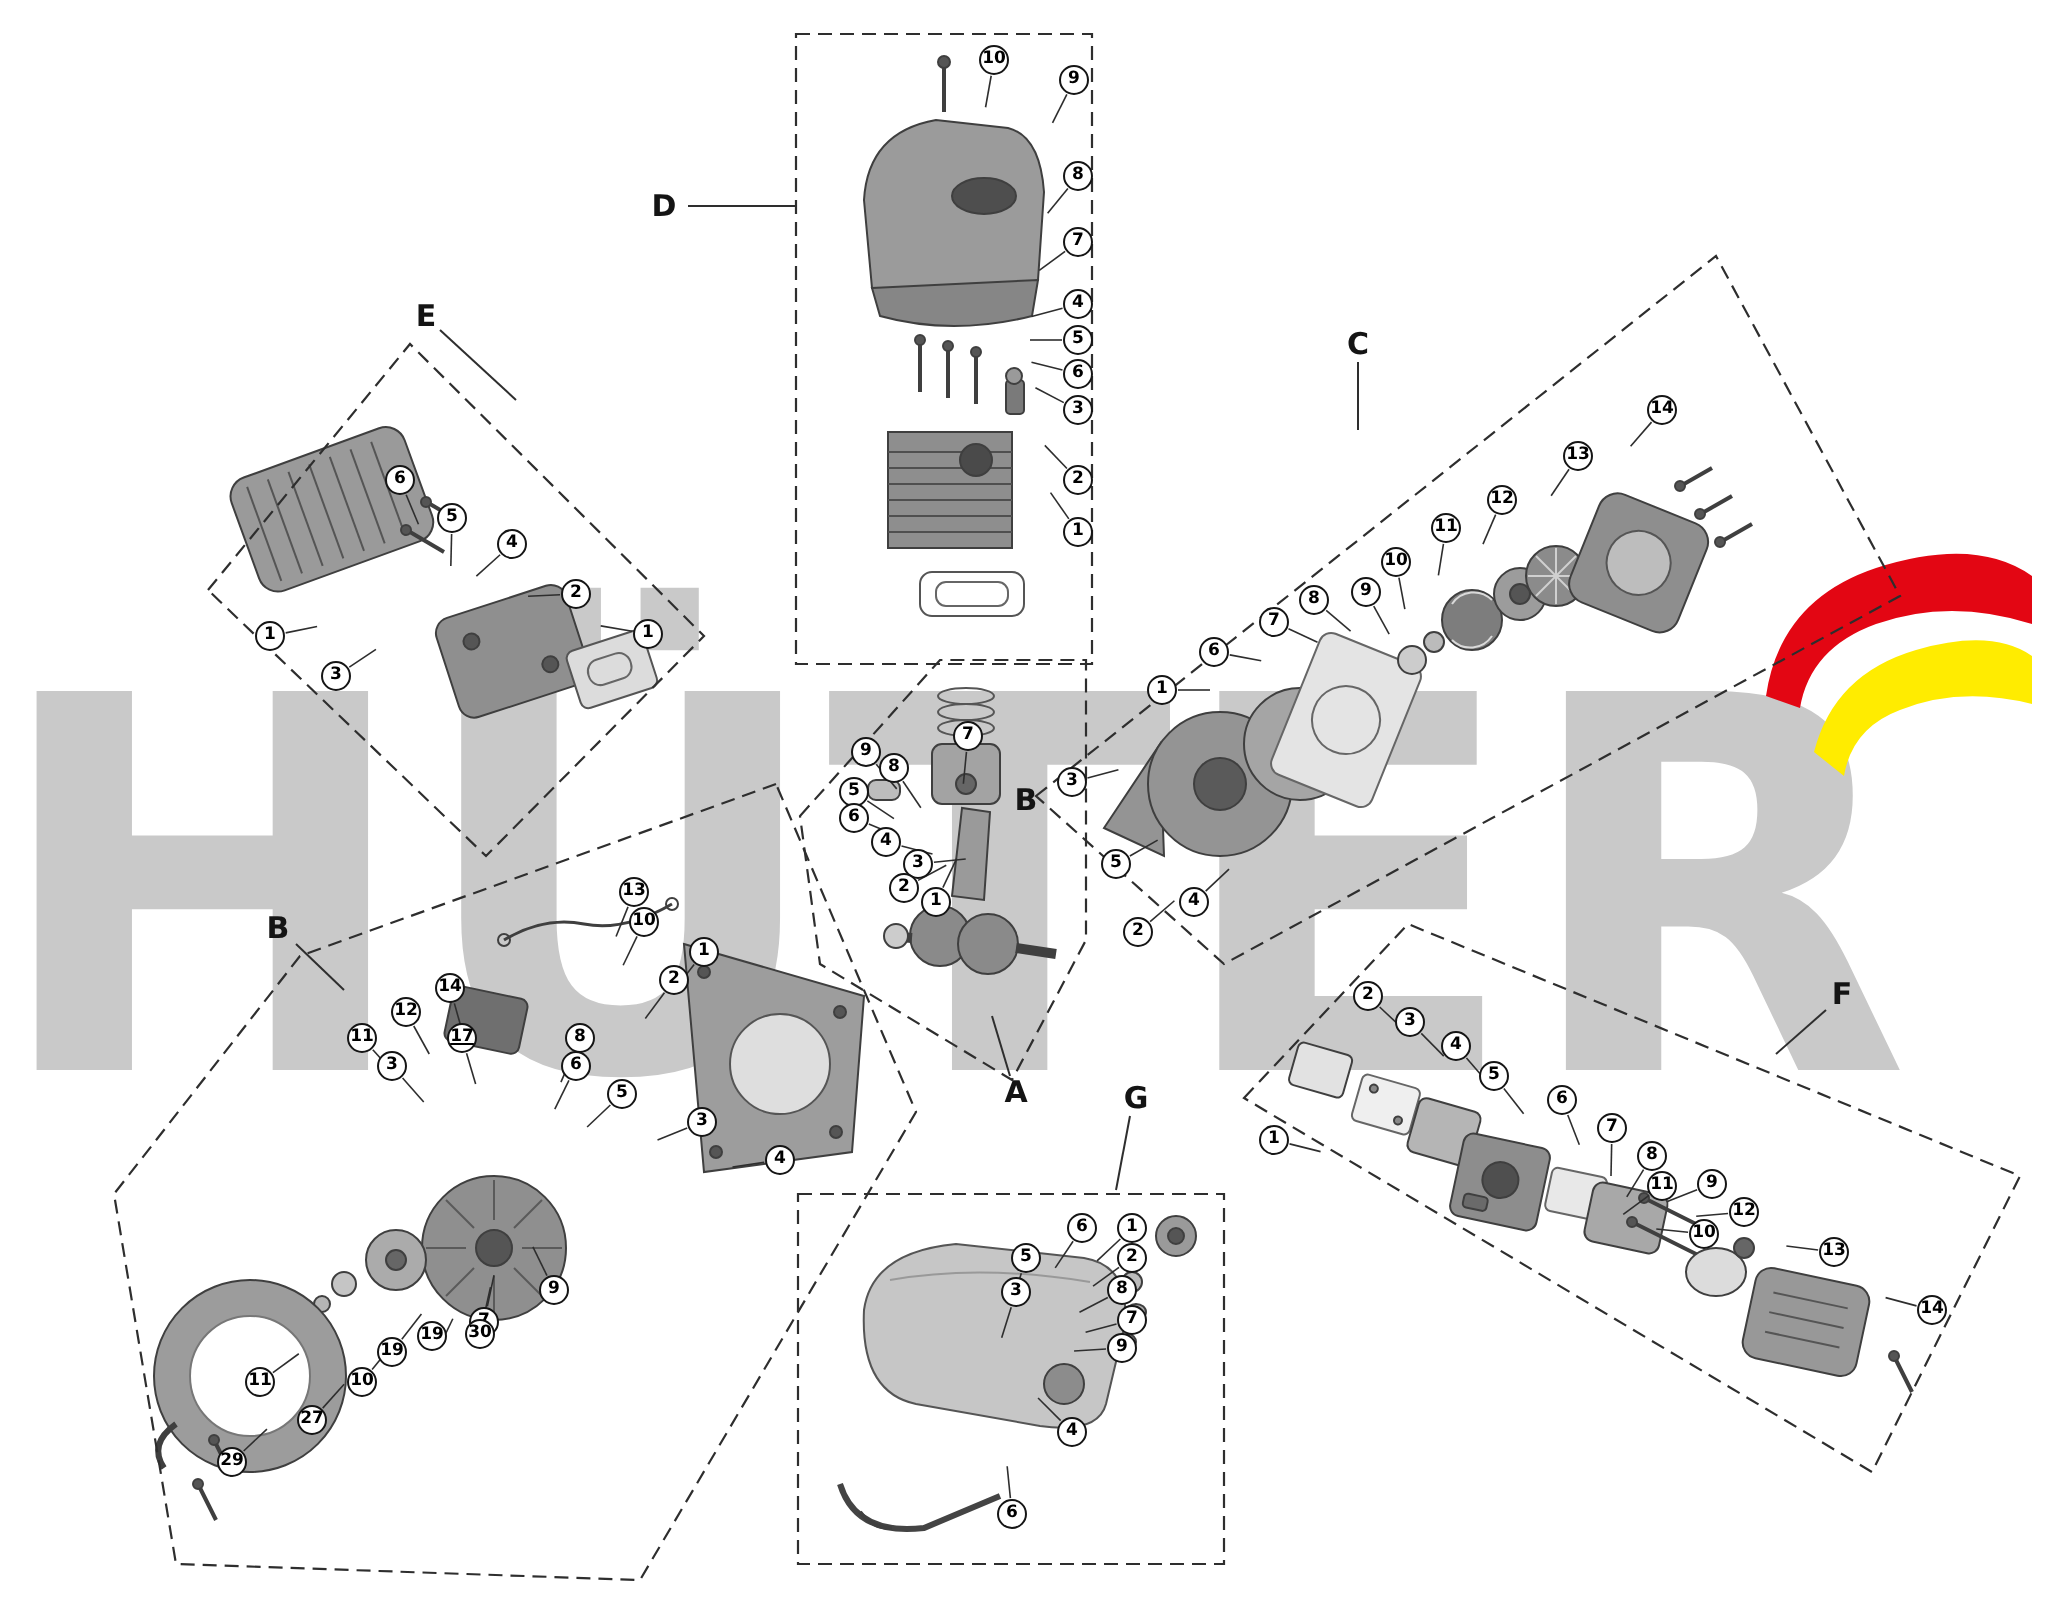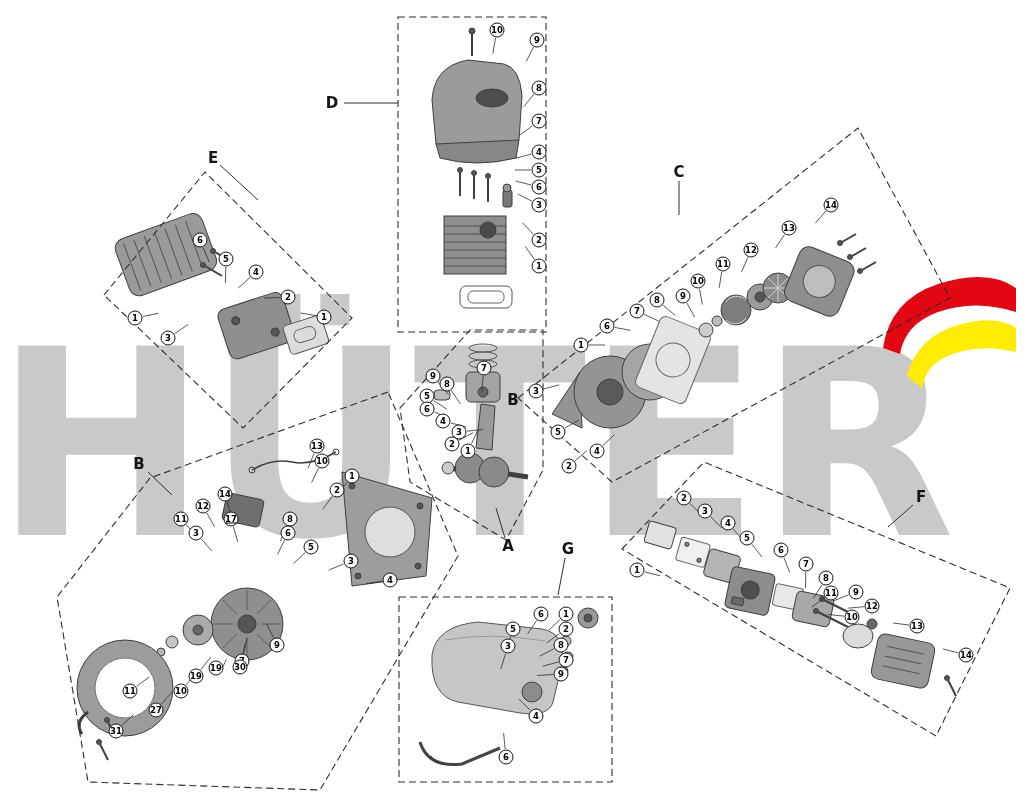--- a/index.html
+++ b/index.html
@@ -383,21 +383,21 @@
       <div class="callout" style="left: 351px; top: 561px;">3</div>
       <div class="callout" style="left: 390px; top: 580px;">4</div>
       <div class="callout" style="left: 277px; top: 645px;">9</div>
       <div class="callout" style="left: 242px; top: 661px;">7</div>
       <div class="callout" style="left: 240px; top: 667px;">30</div>
       <div class="callout" style="left: 196px; top: 676px;">19</div>
       <div class="callout" style="left: 216px; top: 644px; margin-top: 24px;">19</div>
       <div class="callout" style="left: 181px; top: 691px;">10</div>
       <div class="callout" style="left: 130px; top: 691px;">11</div>
       <div class="callout" style="left: 156px; top: 710px;">27</div>
-      <div class="callout" style="left: 116px; top: 731px;">31</div>
+      <div class="callout" style="left: 116px; top: 731px;">29</div>
       <div class="section-label" style="left: 508px; top: 546px;">A</div>
       <div class="callout" style="left: 433px; top: 376px;">9</div>
       <div class="callout" style="left: 447px; top: 384px;">8</div>
       <div class="callout" style="left: 484px; top: 368px;">7</div>
       <div class="callout" style="left: 427px; top: 396px;">5</div>
       <div class="callout" style="left: 427px; top: 409px;">6</div>
       <div class="callout" style="left: 443px; top: 421px;">4</div>
       <div class="callout" style="left: 459px; top: 432px;">3</div>
       <div class="callout" style="left: 452px; top: 444px;">2</div>
       <div class="callout" style="left: 468px; top: 451px;">1</div>

